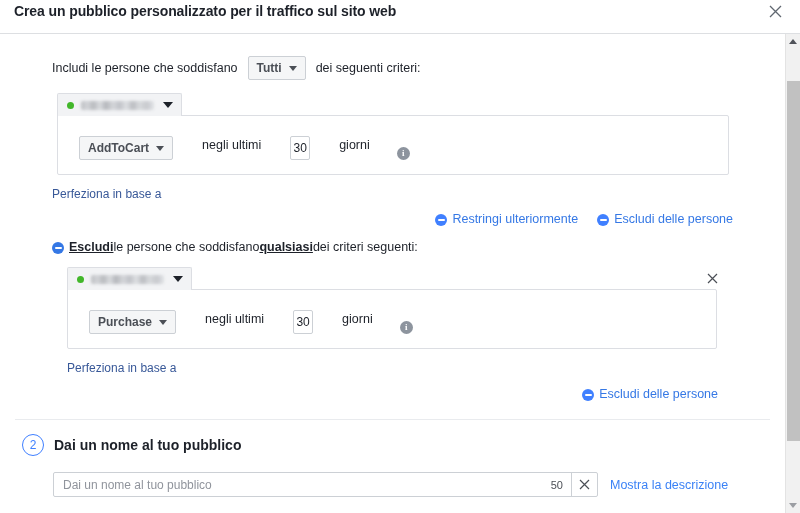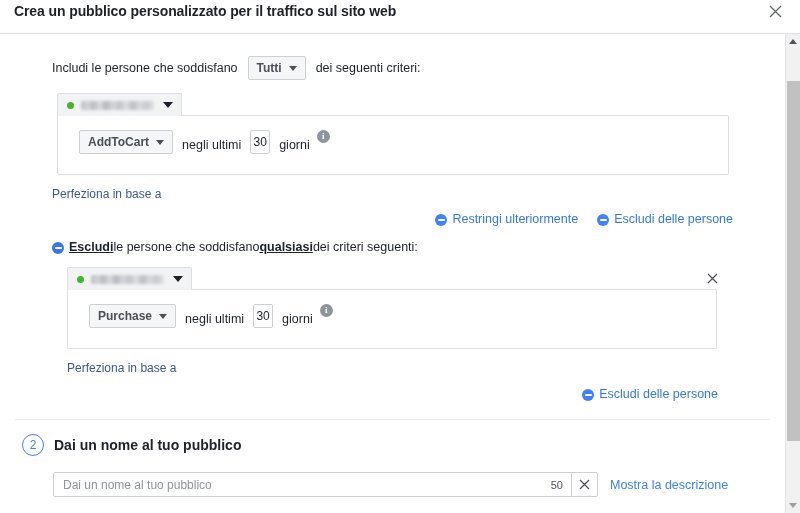--- a/index.html
+++ b/index.html
@@ -178,24 +178,25 @@
     border: 1px solid #dcdee3;
     background: #fff;
     border-radius: 0 2px 2px 2px;
     margin-top: -1px;
     padding: 14px 0 14px 0;
     position: relative;
     z-index: 1;
   }
   .crit-line {
     display: flex;
-    align-items: flex-start;
+    align-items: flex-end;
     padding-left: 21px;
     font-size: 12.5px;
     color: #1d2129;
+    gap: 20px;
   }
   .crit-line .txt { margin: 8px 9px; }
   .crit-line .txt.last { margin-right: 5px; }
 
   .num-input {
     width: 20px;
     height: 24px;
     border: 1px solid #ccd0d5;
     border-radius: 2px;
     background: #fff;

